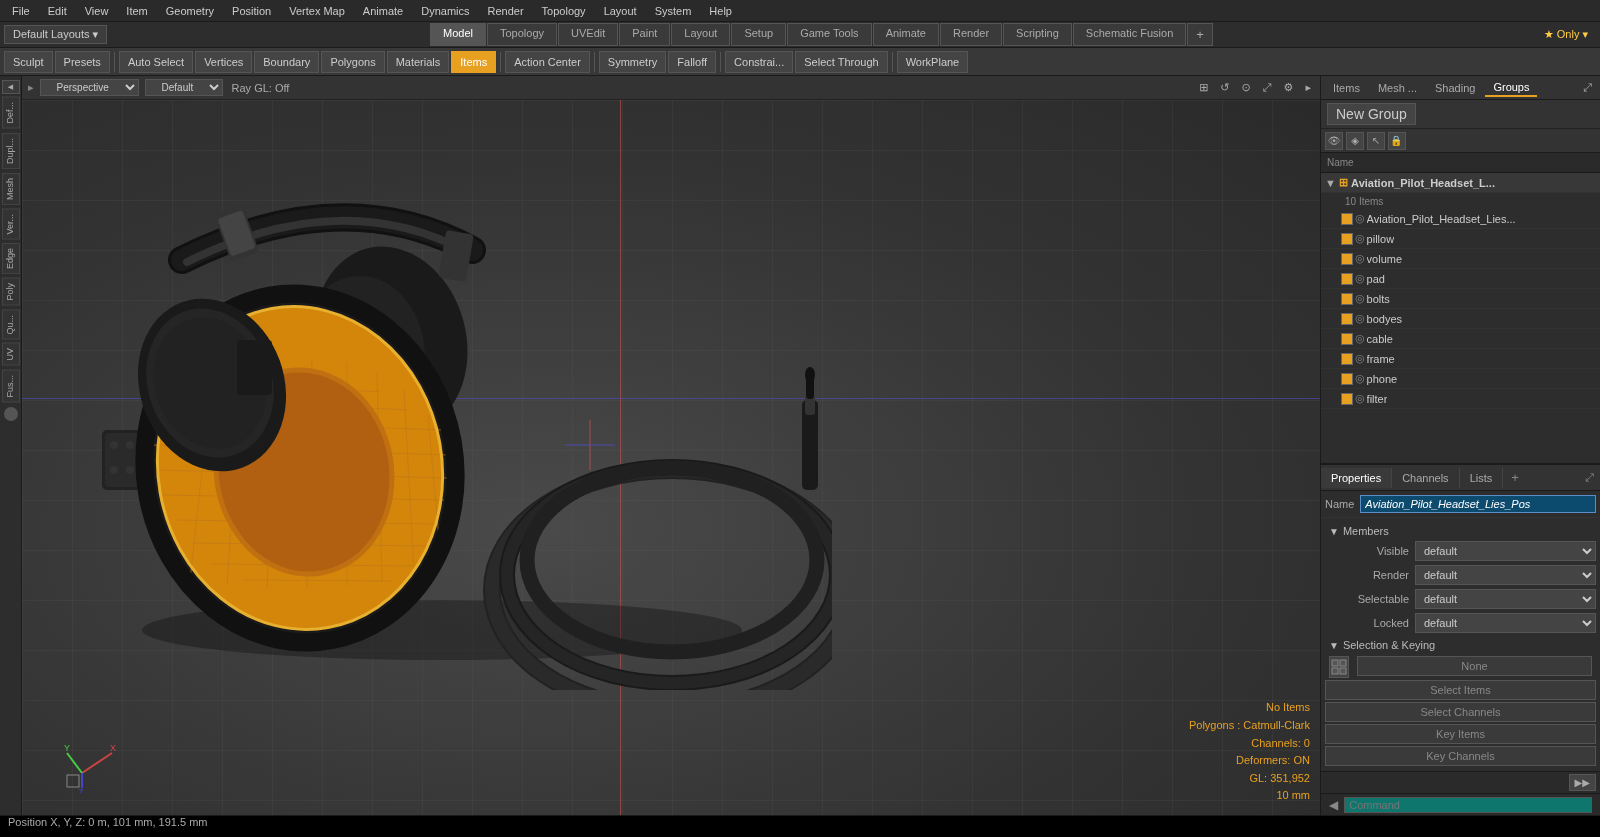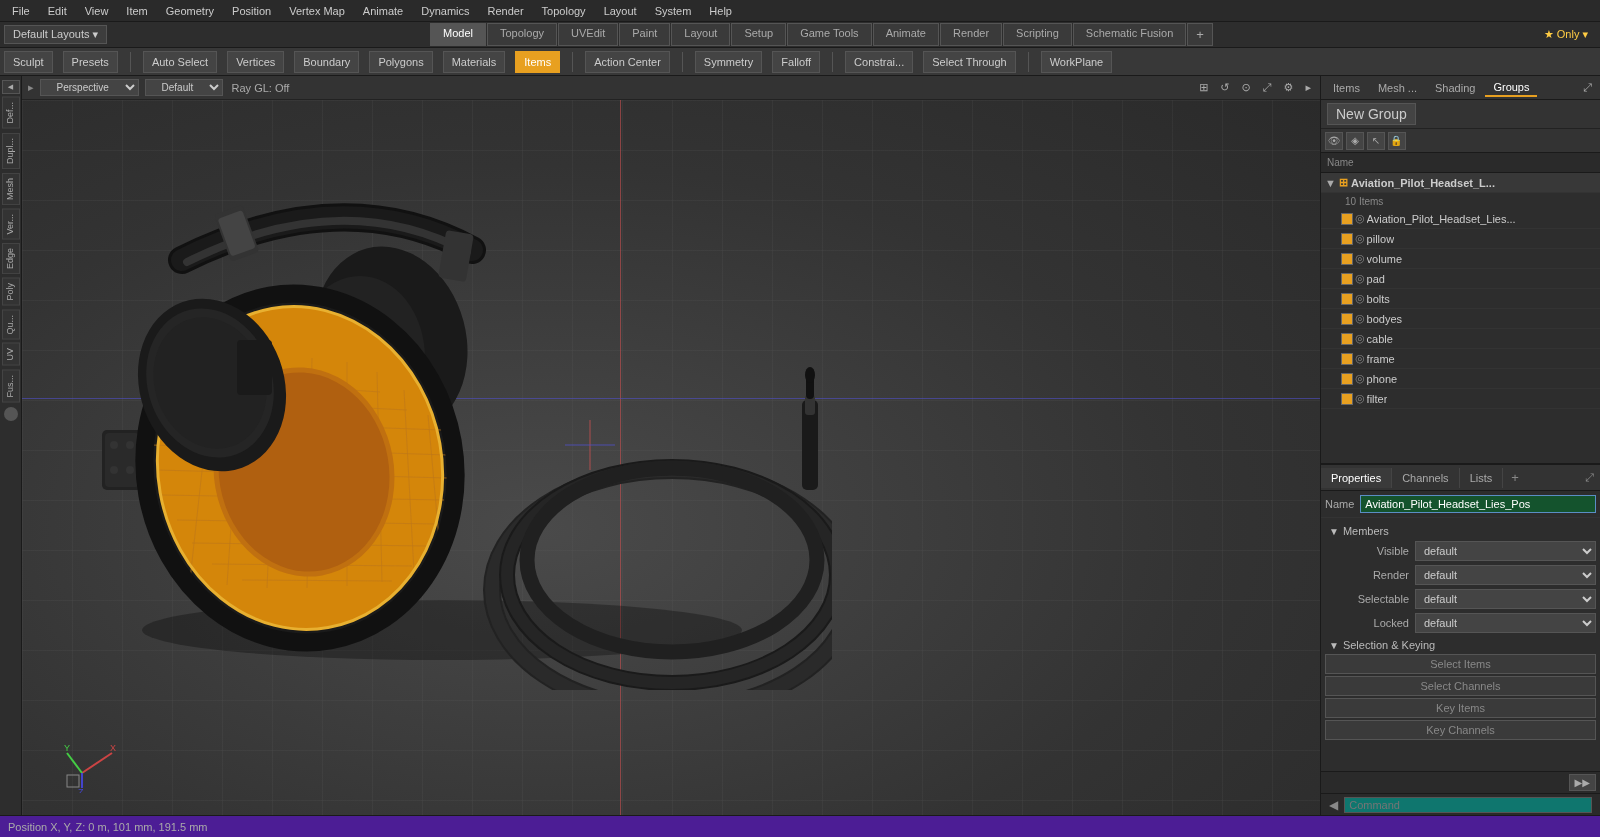--- a/index.html
+++ b/index.html
@@ -81,21 +81,21 @@
       padding: 2px 8px;
     }
 
     
     #toolbar2 {
       display: flex;
       align-items: center;
       background: #383838;
       height: 28px;
       padding: 0 4px;
-      gap: 10px;
+      gap: 2px;
       border-bottom: 1px solid #1a1a1a;
     }
     .tool-btn {
       padding: 2px 8px;
       background: #444;
       border: 1px solid #555;
       color: #ccc;
       font-size: 11px;
       cursor: pointer;
       display: flex; align-items: center; gap: 3px;
@@ -438,24 +438,24 @@
       width: 22px; height: 22px;
       background: #444;
       border: 1px solid #555;
       display: flex; align-items: center; justify-content: center;
       margin-right: 4px;
     }
 
     
     #status-bar {
       height: 22px;
-      background: #4c1d95;
+      background: #000000;
       border-top: 1px solid #1a1a1a;
       display: flex;
-      align-items: center;
+      align-items: flex-start;
       padding: 0 8px;
       font-size: 11px;
       color: #aaa;
     }
     .scroll-arrow {
       background: #444;
       border: 1px solid #555;
       color: #aaa;
       padding: 2px 5px;
       cursor: pointer;
@@ -493,25 +493,26 @@
       padding: 4px;
       gap: 6px;
       border-bottom: 1px solid #333;
     }
     .props-name-label {
       font-size: 11px;
       color: #aaa;
     }
     .props-name-val {
       flex: 1;
-      background: #14532d;
+      background: #0c4a6e;
       border: 1px solid #5a8ec5;
       color: #fff;
       padding: 2px 4px;
       font-size: 11px;
+      font-style: italic;
     }
 
     
     .row-check {
       width: 12px; height: 12px;
       background: #555;
       border: 1px solid #666;
       display: inline-block;
       margin-right: 2px;
     }
@@ -728,20 +729,28 @@
           <ellipse cx="168" cy="153" rx="62" ry="76" fill="#252525" transform="rotate(-20, 168, 153)"></ellipse>
           <ellipse cx="168" cy="153" rx="55" ry="67" fill="#222" transform="rotate(-20, 168, 153)"></ellipse>
 
           <rect x="195" y="110" width="35" height="55" rx="4" fill="#1a1a1a"></rect>
         </g>
 
         <line x1="538" y1="270" x2="538" y2="320" stroke="rgba(200,80,80,0.8)" stroke-width="1"></line>
         <line x1="513" y1="295" x2="563" y2="295" stroke="rgba(80,80,200,0.8)" stroke-width="1"></line>
       </svg>
 
+      <div id="viewport-overlay">
+        <div style="color:#e8a020;">No Items</div>
+        <div>Polygons : Catmull-Clark</div>
+        <div>Channels: 0</div>
+        <div>Deformers: ON</div>
+        <div>GL: 351,952</div>
+        <div>10 mm</div>
+      </div>
 
       <div id="viewport-axes">
         <svg width="60" height="60">
           <line x1="20" y1="40" x2="50" y2="20" stroke="#cc4444" stroke-width="2"></line>
           <line x1="20" y1="40" x2="5" y2="20" stroke="#44cc44" stroke-width="2"></line>
           <line x1="20" y1="40" x2="20" y2="55" stroke="#4444cc" stroke-width="2"></line>
           <text x="48" y="18" fill="#cc4444" font-size="9">X</text>
           <text x="2" y="18" fill="#44cc44" font-size="9">Y</text>
           <text x="16" y="62" fill="#4444cc" font-size="9">Z</text>
 
@@ -894,20 +903,31 @@
           </div>
         </div>
 
         
         <div class="section-header">
           <span class="section-arrow">▼</span>
           <span>Selection &amp; Keying</span>
         </div>
 
         
+        <div style="display:flex;align-items:center;gap:4px;padding:2px 4px;">
+          <div class="selection-icon">
+            <svg width="18" height="18" viewBox="0 0 18 18">
+              <rect x="2" y="2" width="6" height="6" fill="#555" stroke="#888" stroke-width="1"></rect>
+              <rect x="10" y="2" width="6" height="6" fill="#555" stroke="#888" stroke-width="1"></rect>
+              <rect x="2" y="10" width="6" height="6" fill="#555" stroke="#888" stroke-width="1"></rect>
+              <rect x="10" y="10" width="6" height="6" fill="#555" stroke="#888" stroke-width="1"></rect>
+            </svg>
+          </div>
+          <button class="prop-btn">None</button>
+        </div>
 
         
         <button class="prop-btn">Select Items</button>
         
         <button class="prop-btn">Select Channels</button>
         
         <button class="prop-btn">Key Items</button>
         
         <button class="prop-btn">Key Channels</button>
       </div>

